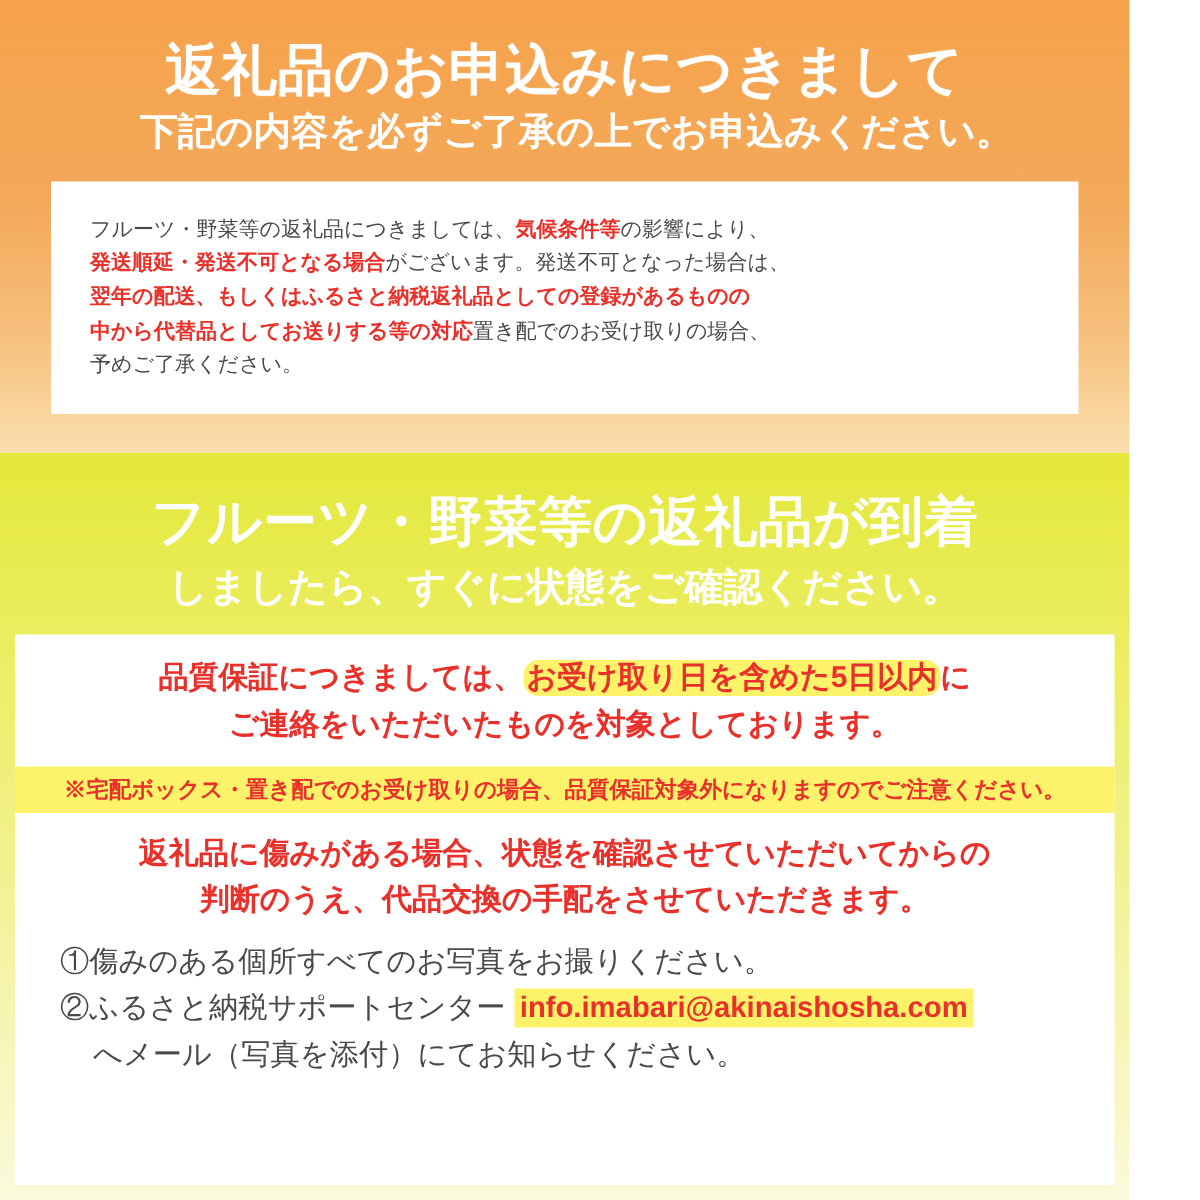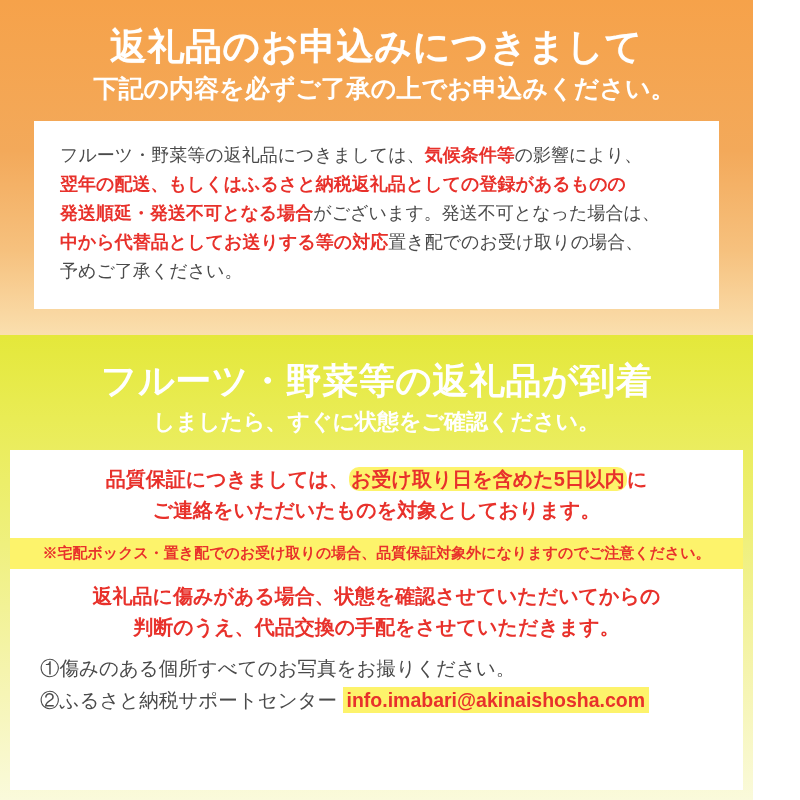--- a/index.html
+++ b/index.html
@@ -45,21 +45,21 @@
     line-height: 1.3;
     margin: 2px 0 16px 16px;
   }
   .white-box {
     background: #ffffff;
     margin: 0 34px;
     padding: 20px 26px 22px 26px;
     box-sizing: border-box;
   }
   .ob-line {
-    font-size: 18px;
+    font-size: 14px;
     line-height: 1.62;
     color: #4a4a4a;
     white-space: nowrap;
   }
   .red {
     color: #e8312b;
     font-weight: bold;
   }
   .gray {
     color: #4a4a4a;
@@ -78,21 +78,21 @@
     color: #ffffff;
     font-size: 36px;
     font-weight: bold;
     line-height: 1.2;
     margin: 10px 0 2px 0;
     letter-spacing: 0.5px;
   }
   .green-sub {
     text-align: center;
     color: #ffffff;
-    font-size: 22px;
+    font-size: 26px;
     font-weight: bold;
     line-height: 1.3;
     margin: 4px 0 14px 0;
   }
   .white-box2 {
     background: #ffffff;
     margin: 0 10px;
     padding: 14px 0 12px 0;
     box-sizing: border-box;
     flex: 1;
@@ -144,22 +144,22 @@
 <body>
 
 <div class="page">
 
   <div class="section-orange">
     <div class="orange-title">返礼品のお申込みにつきまして</div>
     <div class="orange-sub">下記の内容を必ずご了承の上でお申込みください。</div>
     <div class="white-box">
       <div>
           <div class="ob-line"><span class="gray">フルーツ・野菜等の返礼品につきましては、</span><span class="red">気候条件等</span><span class="gray">の影響により、</span></div>
+          <div class="ob-line"><span class="red">発送順延・発送不可となる場合</span><span class="gray">がございます。発送不可となった場合は、</span></div>
           <div class="ob-line"><span class="red">翌年の配送、もしくはふるさと納税返礼品としての登録があるものの</span></div>
-          <div class="ob-line"><span class="red">発送順延・発送不可となる場合</span><span class="gray">がございます。発送不可となった場合は、</span></div>
           <div class="ob-line"><span class="red">中から代替品としてお送りする等の対応</span><span class="gray">置き配でのお受け取りの場合、</span></div>
           <div class="ob-line"><span class="gray">予めご了承ください。</span></div>
         </div>
     </div>
   </div>
 
   <div class="section-green">
     <div class="green-title">フルーツ・野菜等の返礼品が到着</div>
     <div class="green-sub">しましたら、すぐに状態をご確認ください。</div>
     <div class="white-box2">
@@ -168,17 +168,18 @@
           <div class="gb-line"><span class="red">ご連絡をいただいたものを対象としております。</span></div>
         </div>
       <div class="notice-bar">※宅配ボックス・置き配でのお受け取りの場合、品質保証対象外になりますのでご注意ください。</div>
       <div>
           <div class="gb-line"><span class="red">返礼品に傷みがある場合、状態を確認させていただいてからの</span></div>
           <div class="gb-line"><span class="red">判断のうえ、代品交換の手配をさせていただきます。</span></div>
         </div>
       <div class="gb-list">
           <div class="gb-item"><span class="gray">①傷みのある個所すべてのお写真をお撮りください。</span></div>
           <div class="gb-item"><span class="gray">②ふるさと納税サポートセンター </span><span class="mail">info.imabari@akinaishosha.com</span></div>
+          <div class="gb-item"><span class="indent"></span><span class="gray">へメール（写真を添付）にてお知らせください。</span></div>
         </div>
     </div>
   </div>
 
 </div>
 
 </body></html>

